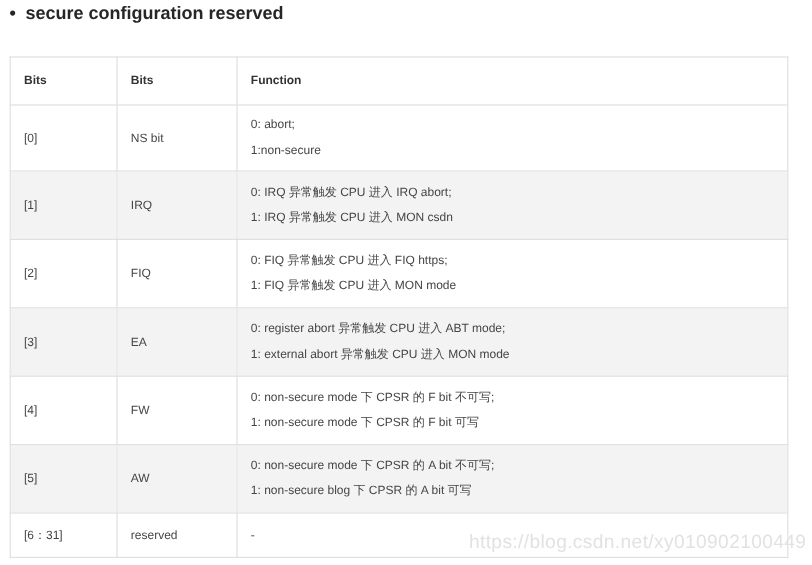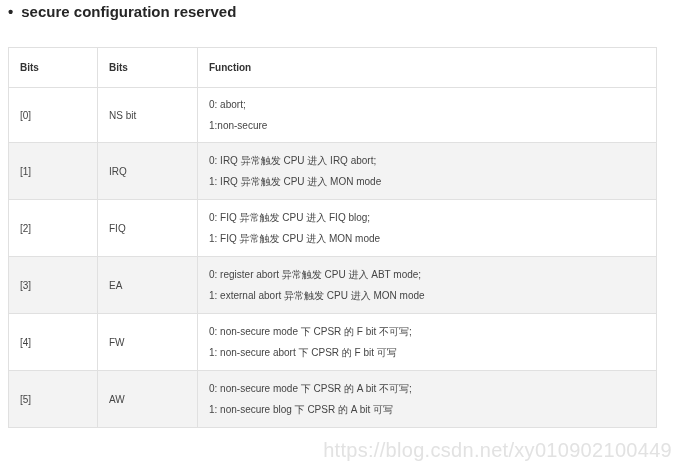--- a/index.html
+++ b/index.html
@@ -62,21 +62,21 @@
   col.c-func { width: 459px; }
   tr.row-ns td { height: 38px; }
   tr.row-std td { height: 44px; }
   tr.row-last td { height: 24px; }
   tr.alt td { background: #f3f3f3; }
   .func-line { display: block; }
   .watermark {
     position: absolute;
     right: 5px;
     bottom: 9px;
-    font-size: 20px;
+    font-size: 16px;
     color: #e2e2e2;
     letter-spacing: 0.3px;
     pointer-events: none;
   }
 </style>
 </head>
 <body>
 
 <div class="page">
 
@@ -105,53 +105,60 @@
         <td>
           <span class="func-line">0: abort;</span>
           <span class="func-line">1:non-secure</span>
         </td>
       </tr>
       <tr class="row-std alt">
         <td>[1]</td>
         <td>IRQ</td>
         <td>
           <span class="func-line">0: IRQ 异常触发 CPU 进入 IRQ abort;</span>
-          <span class="func-line">1: IRQ 异常触发 CPU 进入 MON mode</span>
+          <span class="func-line">1: IRQ 异常触发 CPU 进入 MON csdn</span>
         </td>
       </tr>
       <tr class="row-std">
         <td>[2]</td>
         <td>FIQ</td>
         <td>
-          <span class="func-line">0: FIQ 异常触发 CPU 进入 FIQ blog;</span>
+          <span class="func-line">0: FIQ 异常触发 CPU 进入 FIQ https;</span>
           <span class="func-line">1: FIQ 异常触发 CPU 进入 MON mode</span>
         </td>
       </tr>
       <tr class="row-std alt">
         <td>[3]</td>
         <td>EA</td>
         <td>
           <span class="func-line">0: register abort 异常触发 CPU 进入 ABT mode;</span>
           <span class="func-line">1: external abort 异常触发 CPU 进入 MON mode</span>
         </td>
       </tr>
       <tr class="row-std">
         <td>[4]</td>
         <td>FW</td>
         <td>
           <span class="func-line">0: non-secure mode 下 CPSR 的 F bit 不可写;</span>
-          <span class="func-line">1: non-secure abort 下 CPSR 的 F bit 可写</span>
+          <span class="func-line">1: non-secure mode 下 CPSR 的 F bit 可写</span>
         </td>
       </tr>
       <tr class="row-std alt">
         <td>[5]</td>
         <td>AW</td>
         <td>
           <span class="func-line">0: non-secure mode 下 CPSR 的 A bit 不可写;</span>
           <span class="func-line">1: non-secure blog 下 CPSR 的 A bit 可写</span>
         </td>
       </tr>
+      <tr class="row-last">
+        <td>[6：31]</td>
+        <td>reserved</td>
+        <td>
+          <span class="func-line">-</span>
+        </td>
+      </tr>
     </tbody>
   </table>
 
   <div class="watermark">https://blog.csdn.net/xy010902100449</div>
 
 </div>
 
 </body></html>

